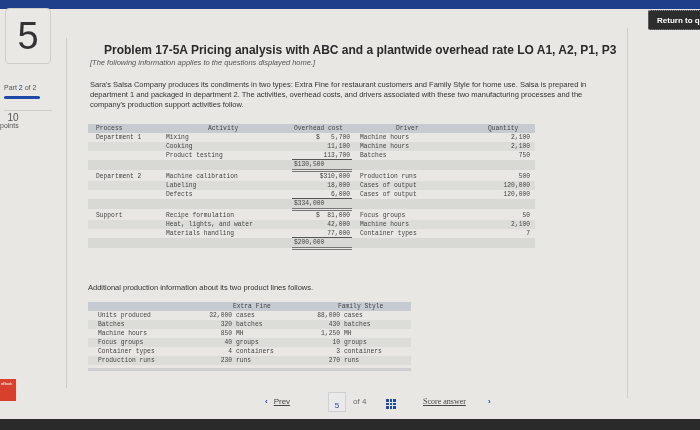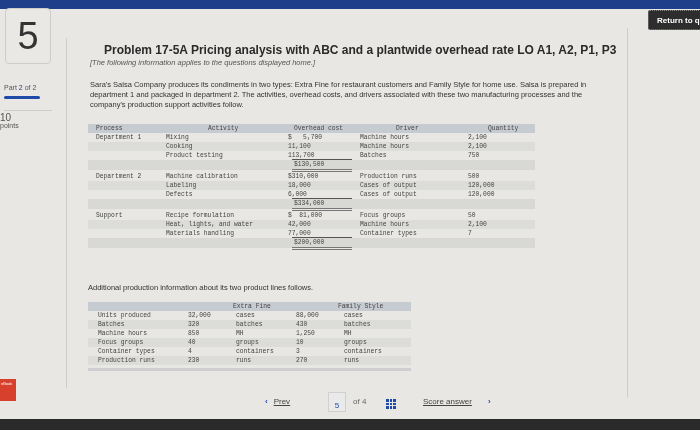--- a/index.html
+++ b/index.html
@@ -70,21 +70,21 @@
   .intro {
     position: absolute; left: 90px; top: 80px; width: 500px; font-size: 7.5px; line-height: 10px; color: #333;
   }
   .mono { font-family: "Liberation Mono", monospace; font-size: 6.3px; color: #444; }
   .tbl1 { position: absolute; left: 88px; top: 124px; width: 447px; }
   .tbl1 .hdr { background: #c6cbd2; height: 9px; position: relative; }
   .row { position: relative; height: 9px; }
   .row.alt { background: #dcdcd8; }
   .row.total { background: #d8d8d4; height: 10px; }
   .cell { position: absolute; top: 0; line-height: 9px; white-space: pre; }
-  .num { text-align: left; }
+  .num { text-align: right; }
   .underline-line { position: absolute; height: 1px; background: #555; }
   .double-line { position: absolute; height: 3px; border-top: 1px solid #777; border-bottom: 1px solid #777; }
   .info-line {
     position: absolute; left: 88px; top: 283px; font-size: 7.5px; color: #333;
   }
   .tbl2 { position: absolute; left: 88px; top: 302px; width: 323px; }
   .tbl2 .hdr { background: #c6cbd2; height: 9px; position: relative; }
   .tbl2 .bottom-rule { height: 3px; background: #cfcfd2; margin-top: 3px; }
   
   .nav { position: absolute; top: 397px; font-size: 8px; color: #444; }
@@ -96,21 +96,21 @@
     border: 1px solid #d0d0d0; background: #eaeaea; text-align: center;
     font-size: 8px; color: #1f4aa8; padding-top: 8px;
   }
   .link-icon { position: absolute; left: 333px; top: 390px; font-size: 6px; color: #777; }
   .of-label { left: 353px; color: #666; }
   .grid-icon {
     position: absolute; left: 386px; top: 399px; width: 10px; height: 10px;
     display: grid; grid-template-columns: repeat(3, 2.5px); gap: 1px;
   }
   .grid-icon span { width: 2.5px; height: 2.5px; background: #1f4aa8; }
-  .score { left: 423px; text-decoration: underline; }
+  .score { left: 423px; text-decoration: underline; font-family: Liberation Serif, serif; }
   .score-chev { left: 488px; color: #1f4aa8; font-weight: bold; }
 </style>
 </head>
 <body>
 
 <div class="topbar"></div>
 <div class="page"></div>
 <div class="bottombar"></div>
 
 <div class="qnum-box">5</div>

